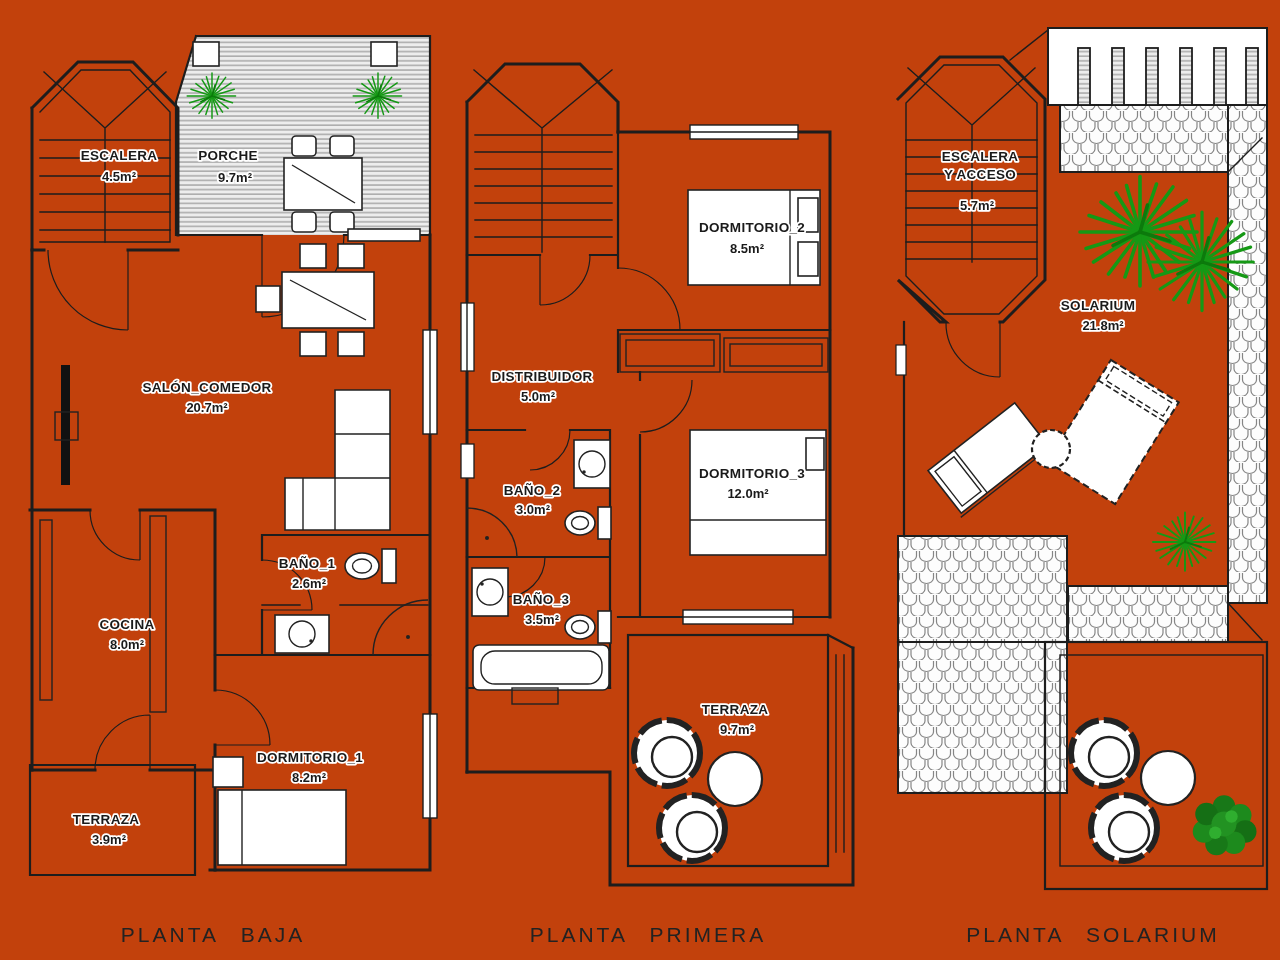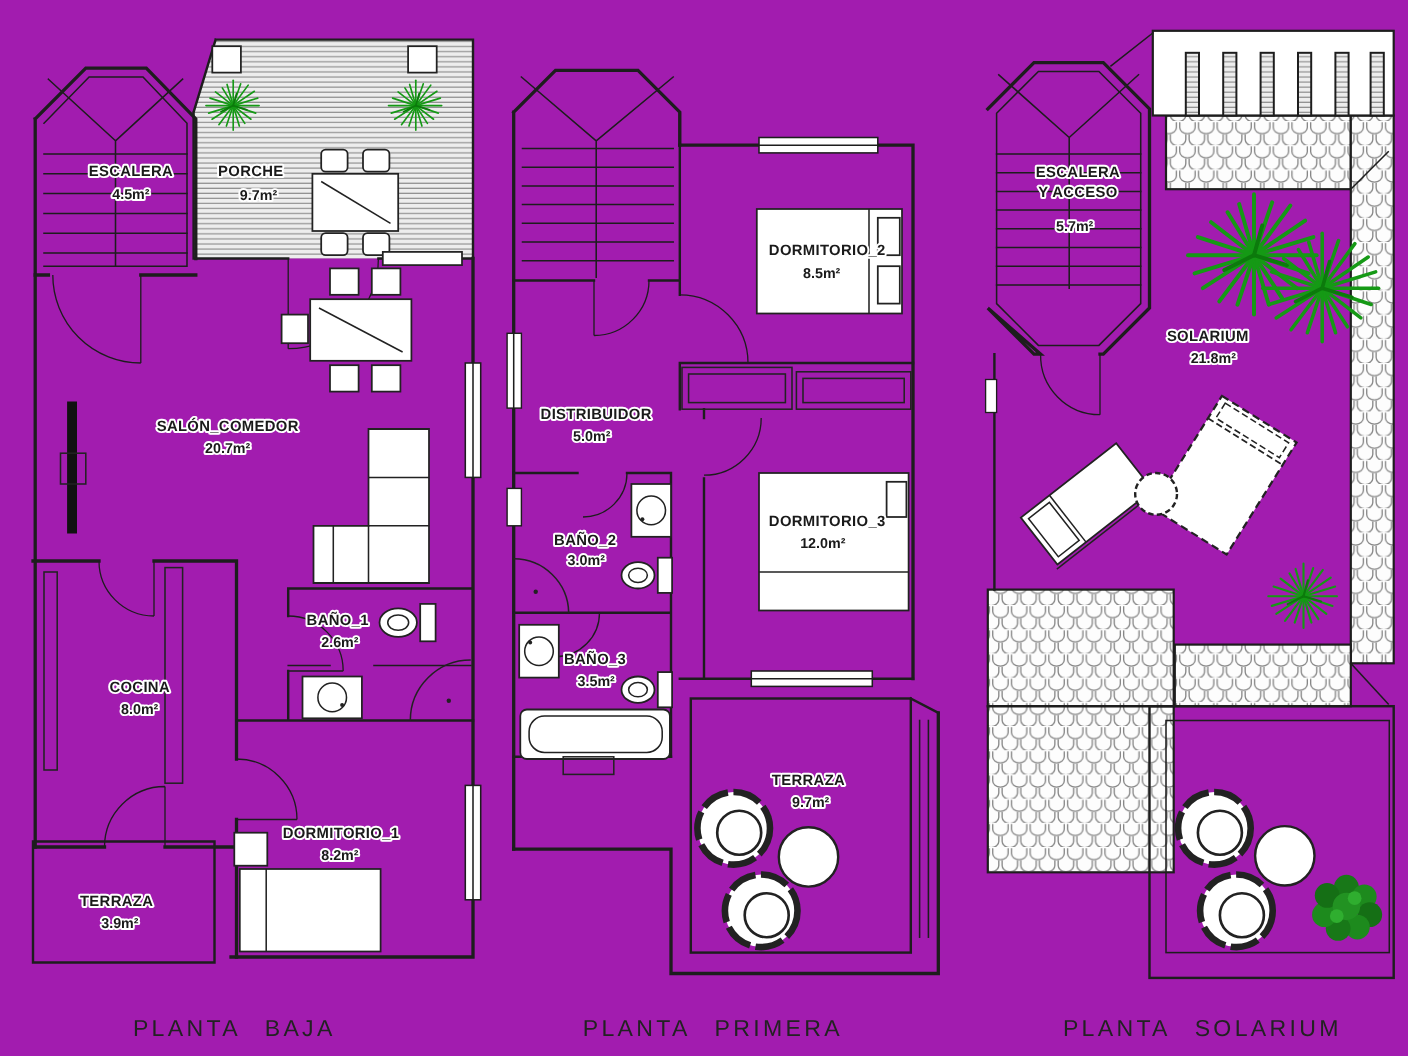--- a/index.html
+++ b/index.html
@@ -1,16 +1,16 @@
 <!DOCTYPE html>
 <html><head>
 <meta charset="utf-8">
 <style>
   html,body { margin:0; padding:0; background:#e8e8e8; }
-  .stage { position:relative; width:1280px; height:960px; background:#a21caf; overflow:hidden;
+  .stage { position:relative; width:1280px; height:960px; background:#c2410c; overflow:hidden;
            font-family:"Liberation Sans", sans-serif; }
   .stage svg { position:absolute; left:0; top:0; }
   .room-name { font-family:"Liberation Sans",sans-serif; font-weight:bold; font-size:13.5px;
                fill:#1a1a1a; text-anchor:middle; paint-order:stroke; stroke:#ffffff;
                stroke-width:3.5px; stroke-linejoin:round; letter-spacing:0.3px; }
   .room-area { font-family:"Liberation Sans",sans-serif; font-weight:bold; font-size:13px;
                fill:#1a1a1a; text-anchor:middle; paint-order:stroke; stroke:#ffffff;
                stroke-width:3.5px; stroke-linejoin:round; }
   .plan-title { font-family:"Liberation Sans",sans-serif; font-size:21px; fill:#222222;
                 text-anchor:middle; letter-spacing:3px; word-spacing:14px; }

